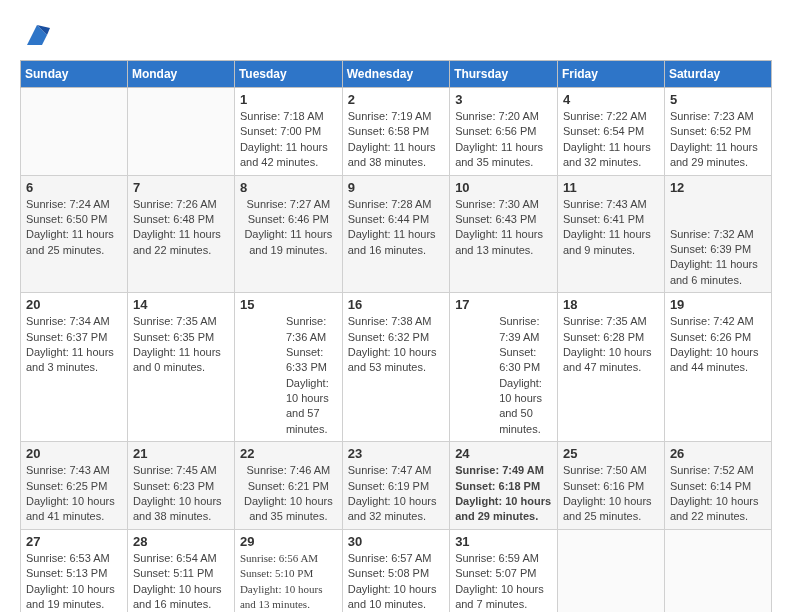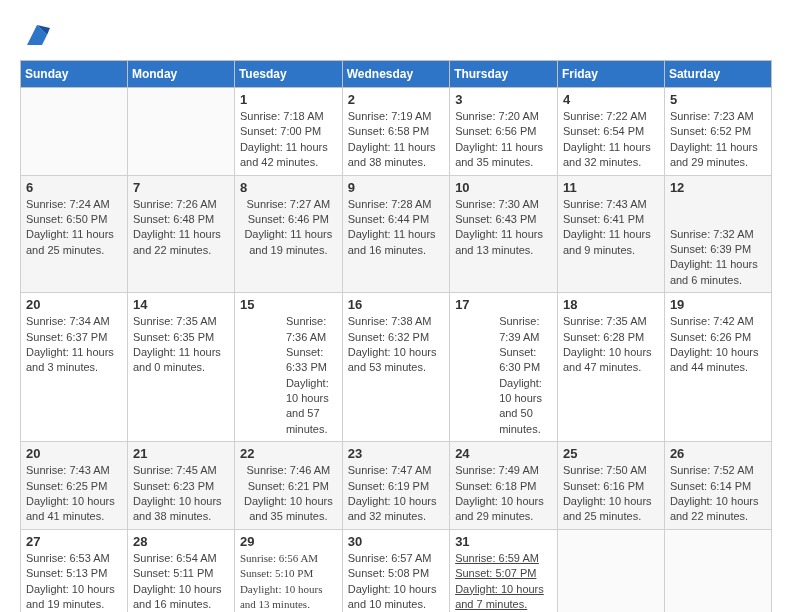--- a/index.html
+++ b/index.html
@@ -265,21 +265,21 @@
 Daylight: 10 hours and 35 minutes.</div>
         </td>
         <td>
           <span class="day-num">23</span>
           <div class="day-detail" style="white-space: pre-line;">Sunrise: 7:47 AM
 Sunset: 6:19 PM
 Daylight: 10 hours and 32 minutes.</div>
         </td>
         <td>
           <span class="day-num">24</span>
-          <div class="day-detail" style="white-space: pre-line;">Sunrise: 7:49 AM
+          <div class="day-detail" style="white-space: pre-line; font-weight: bold;">Sunrise: 7:49 AM
 Sunset: 6:18 PM
 Daylight: 10 hours and 29 minutes.</div>
         </td>
         <td>
           <span class="day-num">25</span>
           <div class="day-detail" style="white-space: pre-line;">Sunrise: 7:50 AM
 Sunset: 6:16 PM
 Daylight: 10 hours and 25 minutes.</div>
         </td>
         <td>
@@ -309,21 +309,21 @@
 Daylight: 10 hours and 13 minutes.</div>
         </td>
         <td>
           <span class="day-num">30</span>
           <div class="day-detail" style="white-space: pre-line;">Sunrise: 6:57 AM
 Sunset: 5:08 PM
 Daylight: 10 hours and 10 minutes.</div>
         </td>
         <td>
           <span class="day-num">31</span>
-          <div class="day-detail" style="white-space: pre-line; text-decoration: underline;">Sunrise: 6:59 AM
+          <div class="day-detail" style="white-space: pre-line;">Sunrise: 6:59 AM
 Sunset: 5:07 PM
 Daylight: 10 hours and 7 minutes.</div>
         </td>
         <td class="empty"></td>
         <td class="empty"></td>
       </tr>
     </tbody>
 </table>
 
 </body></html>

